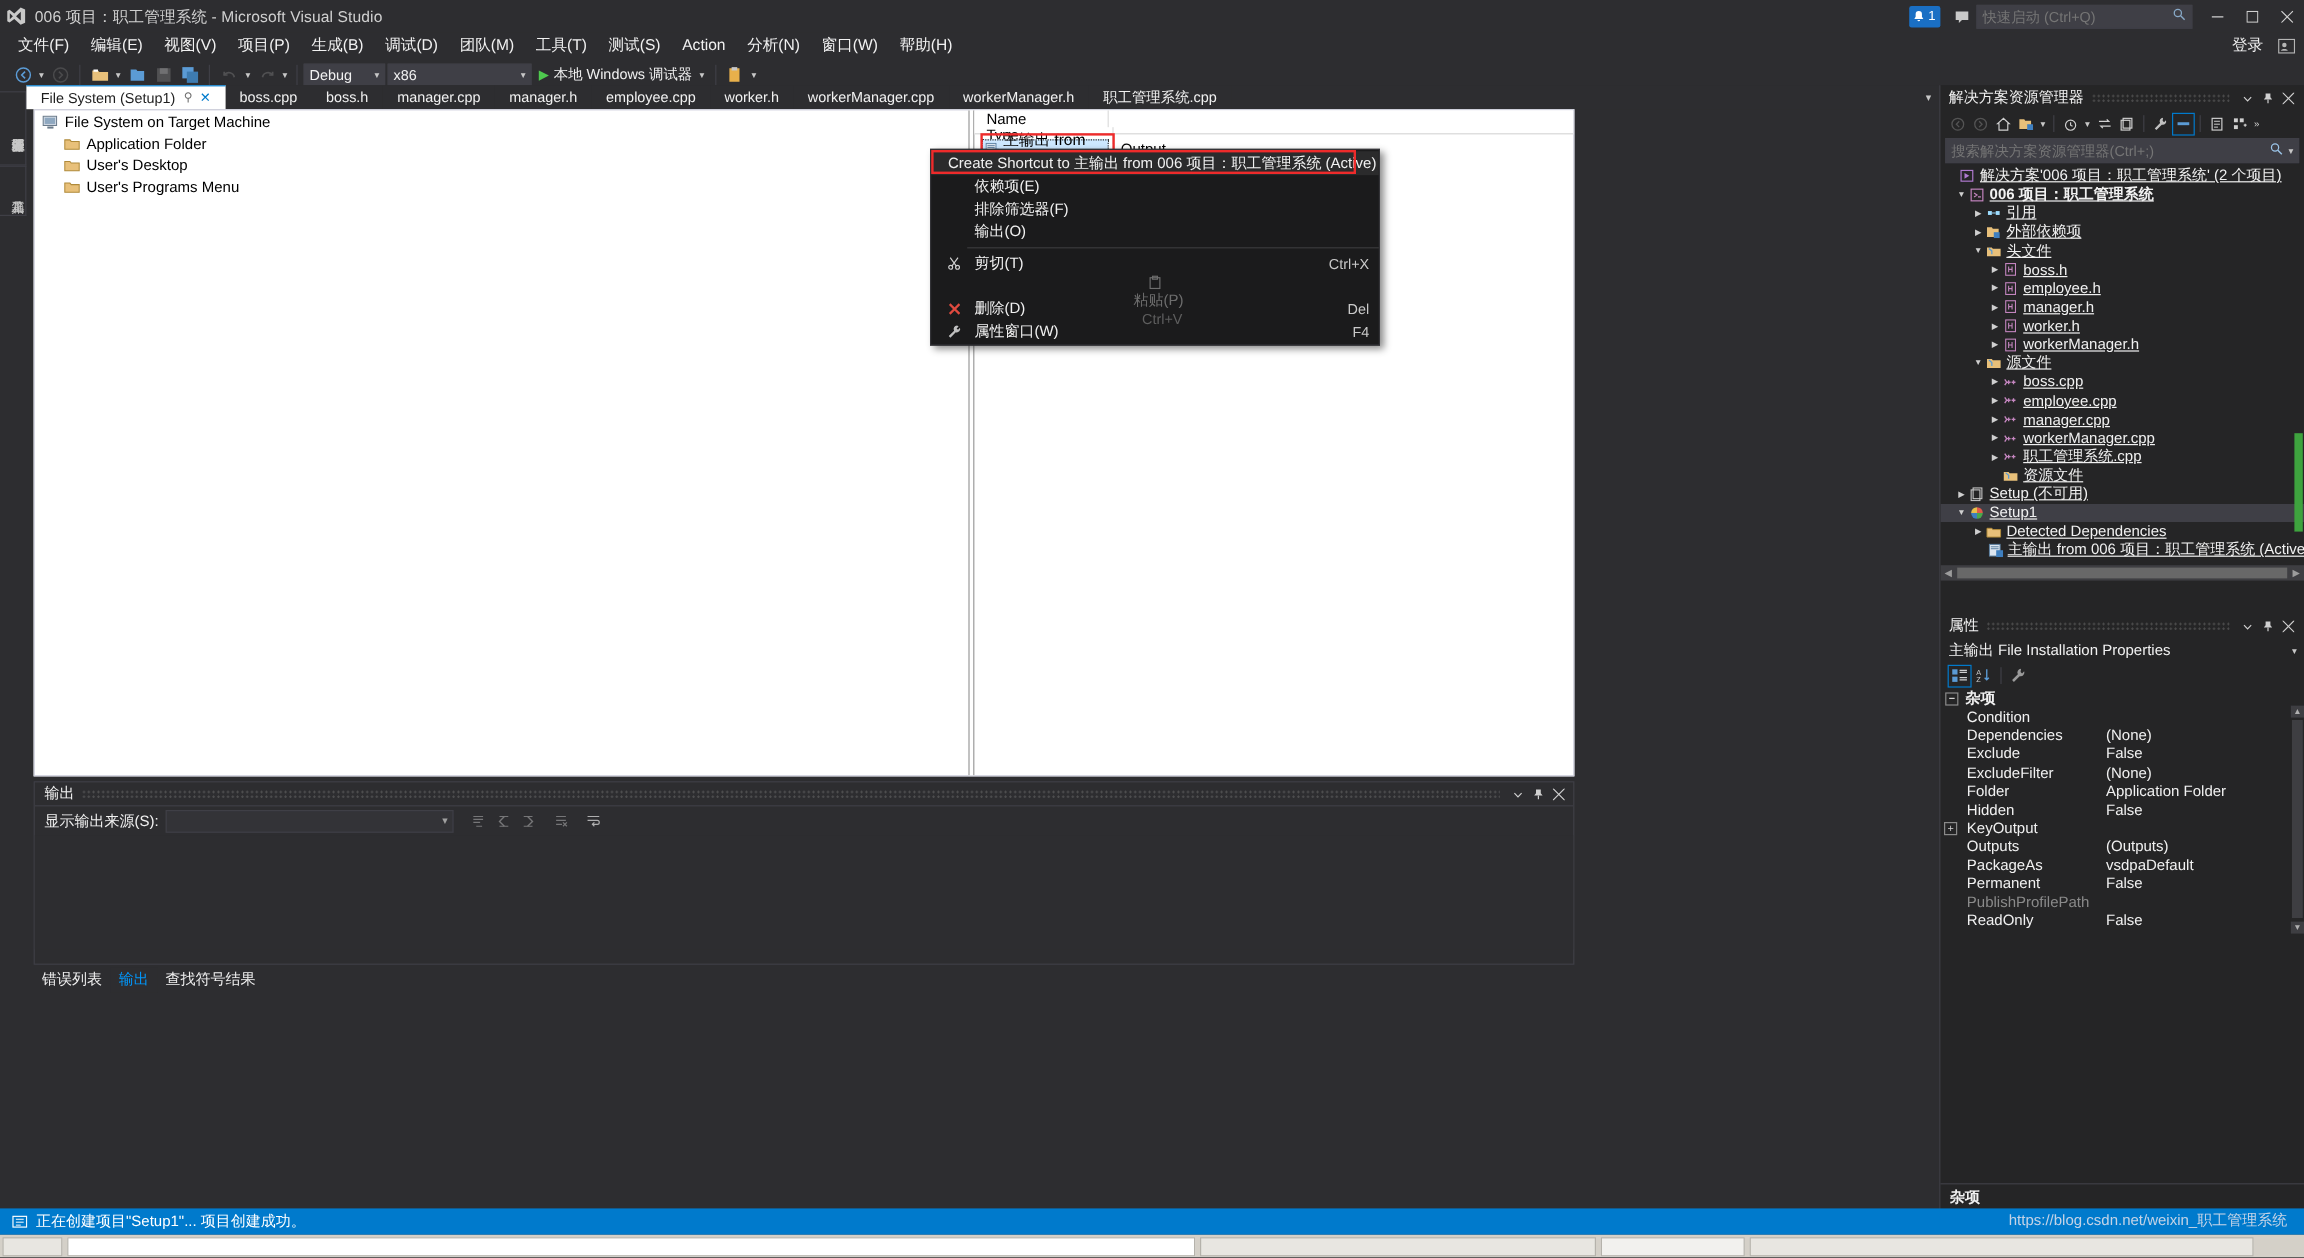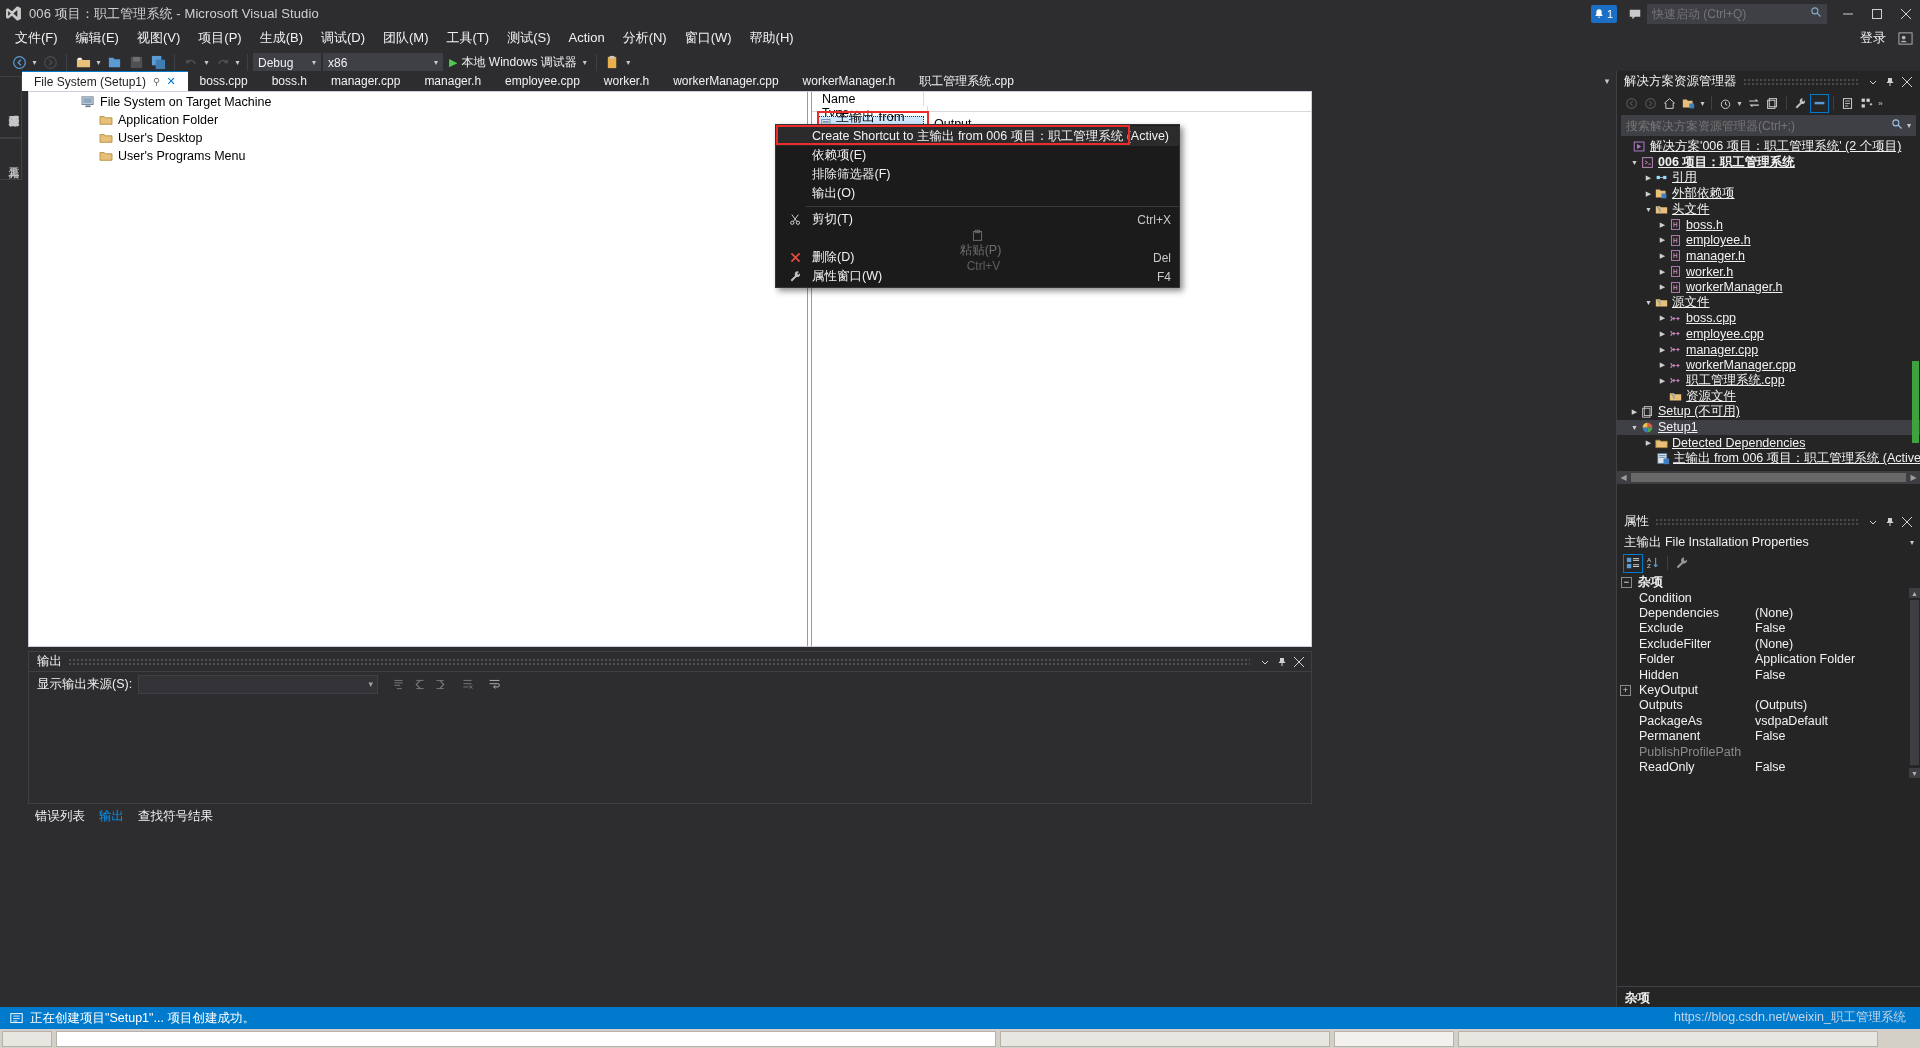--- a/index.html
+++ b/index.html
@@ -63,40 +63,40 @@
       background:#2d2d30; cursor:default;}
   .doc-tab.active{ background:#fff; color:#1e1e1e; border-top:1px solid #007acc; position:relative;}
   .doc-tab .pin{ margin-left:7px; font-size:10px; color:#6d6d6d;}
   .doc-tab .close{ margin-left:6px; font-size:11px; color:#007acc; font-weight:bold;}
   .tabstrip-ovf{ position:absolute; right:0; top:0; width:18px; height:20px; display:flex;
       align-items:center; justify-content:center; color:#c8c8c8; font-size:9px;}
 
   
   .designer{ position:absolute; left:28px; top:91px; width:1284px; height:556px; background:#fff;
       border:1px solid #cccedb; display:flex; color:#000;}
-  .ds-left{ width:778px; border-right:0; position:relative;padding-left:46px; }
+  .ds-left{ width:778px; border-right:0; position:relative; }
   .ds-splitter{ width:5px; background:#fff; border-left:1px solid #9b9b9b; border-right:1px solid #9b9b9b;}
   .ds-right{ flex:1; position:relative; }
   .tree-row{ display:flex; align-items:center; height:16px; padding-left:16px; font-size:12.5px; margin-top:2px;}
   .tree-row .ico{ width:15px; height:14px; margin-right:4px; display:flex; align-items:center;}
   .tree-row.root{ padding-left:6px; }
   .tree-row.child{ padding-left:24px; }
   
   .lv-head{ display:flex; height:20px; border-bottom:1px solid #d8d8d8; background:#fff;flex-direction:column;}
   .lv-col{ display:flex; align-items:center; padding-left:10px; font-size:12.5px; color:#000;
       border-right:1px solid #dcdcdc; height:20px;}
   .lv-col.c1{ width:112px;} .lv-col.c2{ width:116px;} .lv-col.c3{ flex:1; border-right:0;}
   .lv-row{ display:flex; height:18px; align-items:center; margin-top:3px; position:relative;}
   .lv-name{ width:112px; display:flex; align-items:center; padding-left:6px;}
   .lv-name .sel{ display:flex;align-items:center; background:#cde8ff; border:1px dotted #333; padding:0 2px; height:16px;}
   .lv-type{ width:116px; padding-left:10px; font-size:12.5px;}
   .hl-box{ position:absolute; border:2px solid #ee2b2b; pointer-events:none; }
 
   
-  .ctxmenu{ position:absolute; left:775px; top:124px; width:405px; background:#1b1b1c;
+  .ctxmenu{ position:absolute; left:775px; top:124px; width:375px; background:#1b1b1c;
       border:1px solid #333337; box-shadow:3px 3px 6px rgba(0,0,0,.45); padding:1px 0; z-index:40;}
   .ctx-item{ display:flex; align-items:center; height:19px; padding:0 8px; font-size:12.5px; color:#f1f1f1;}
   .ctx-item.first{ height:20px; background:#2b2b2c;}
   .ctx-item.disabled{ color:#6d6d6d;flex-direction:column; }
   .ctx-ico{ width:22px; display:flex; align-items:center; justify-content:center; }
   .ctx-ico svg{ width:13px; height:13px; }
   .ctx-label{ flex:1; margin-left:6px; white-space:nowrap; }
   .ctx-key{ color:#c9c9c9; font-size:12px; margin-left:12px;}
   .ctx-item.disabled .ctx-key{ color:#5e5e5e;}
   .ctx-sep{ height:1px; background:#3a3a3c; margin:3px 0 3px 30px;}

